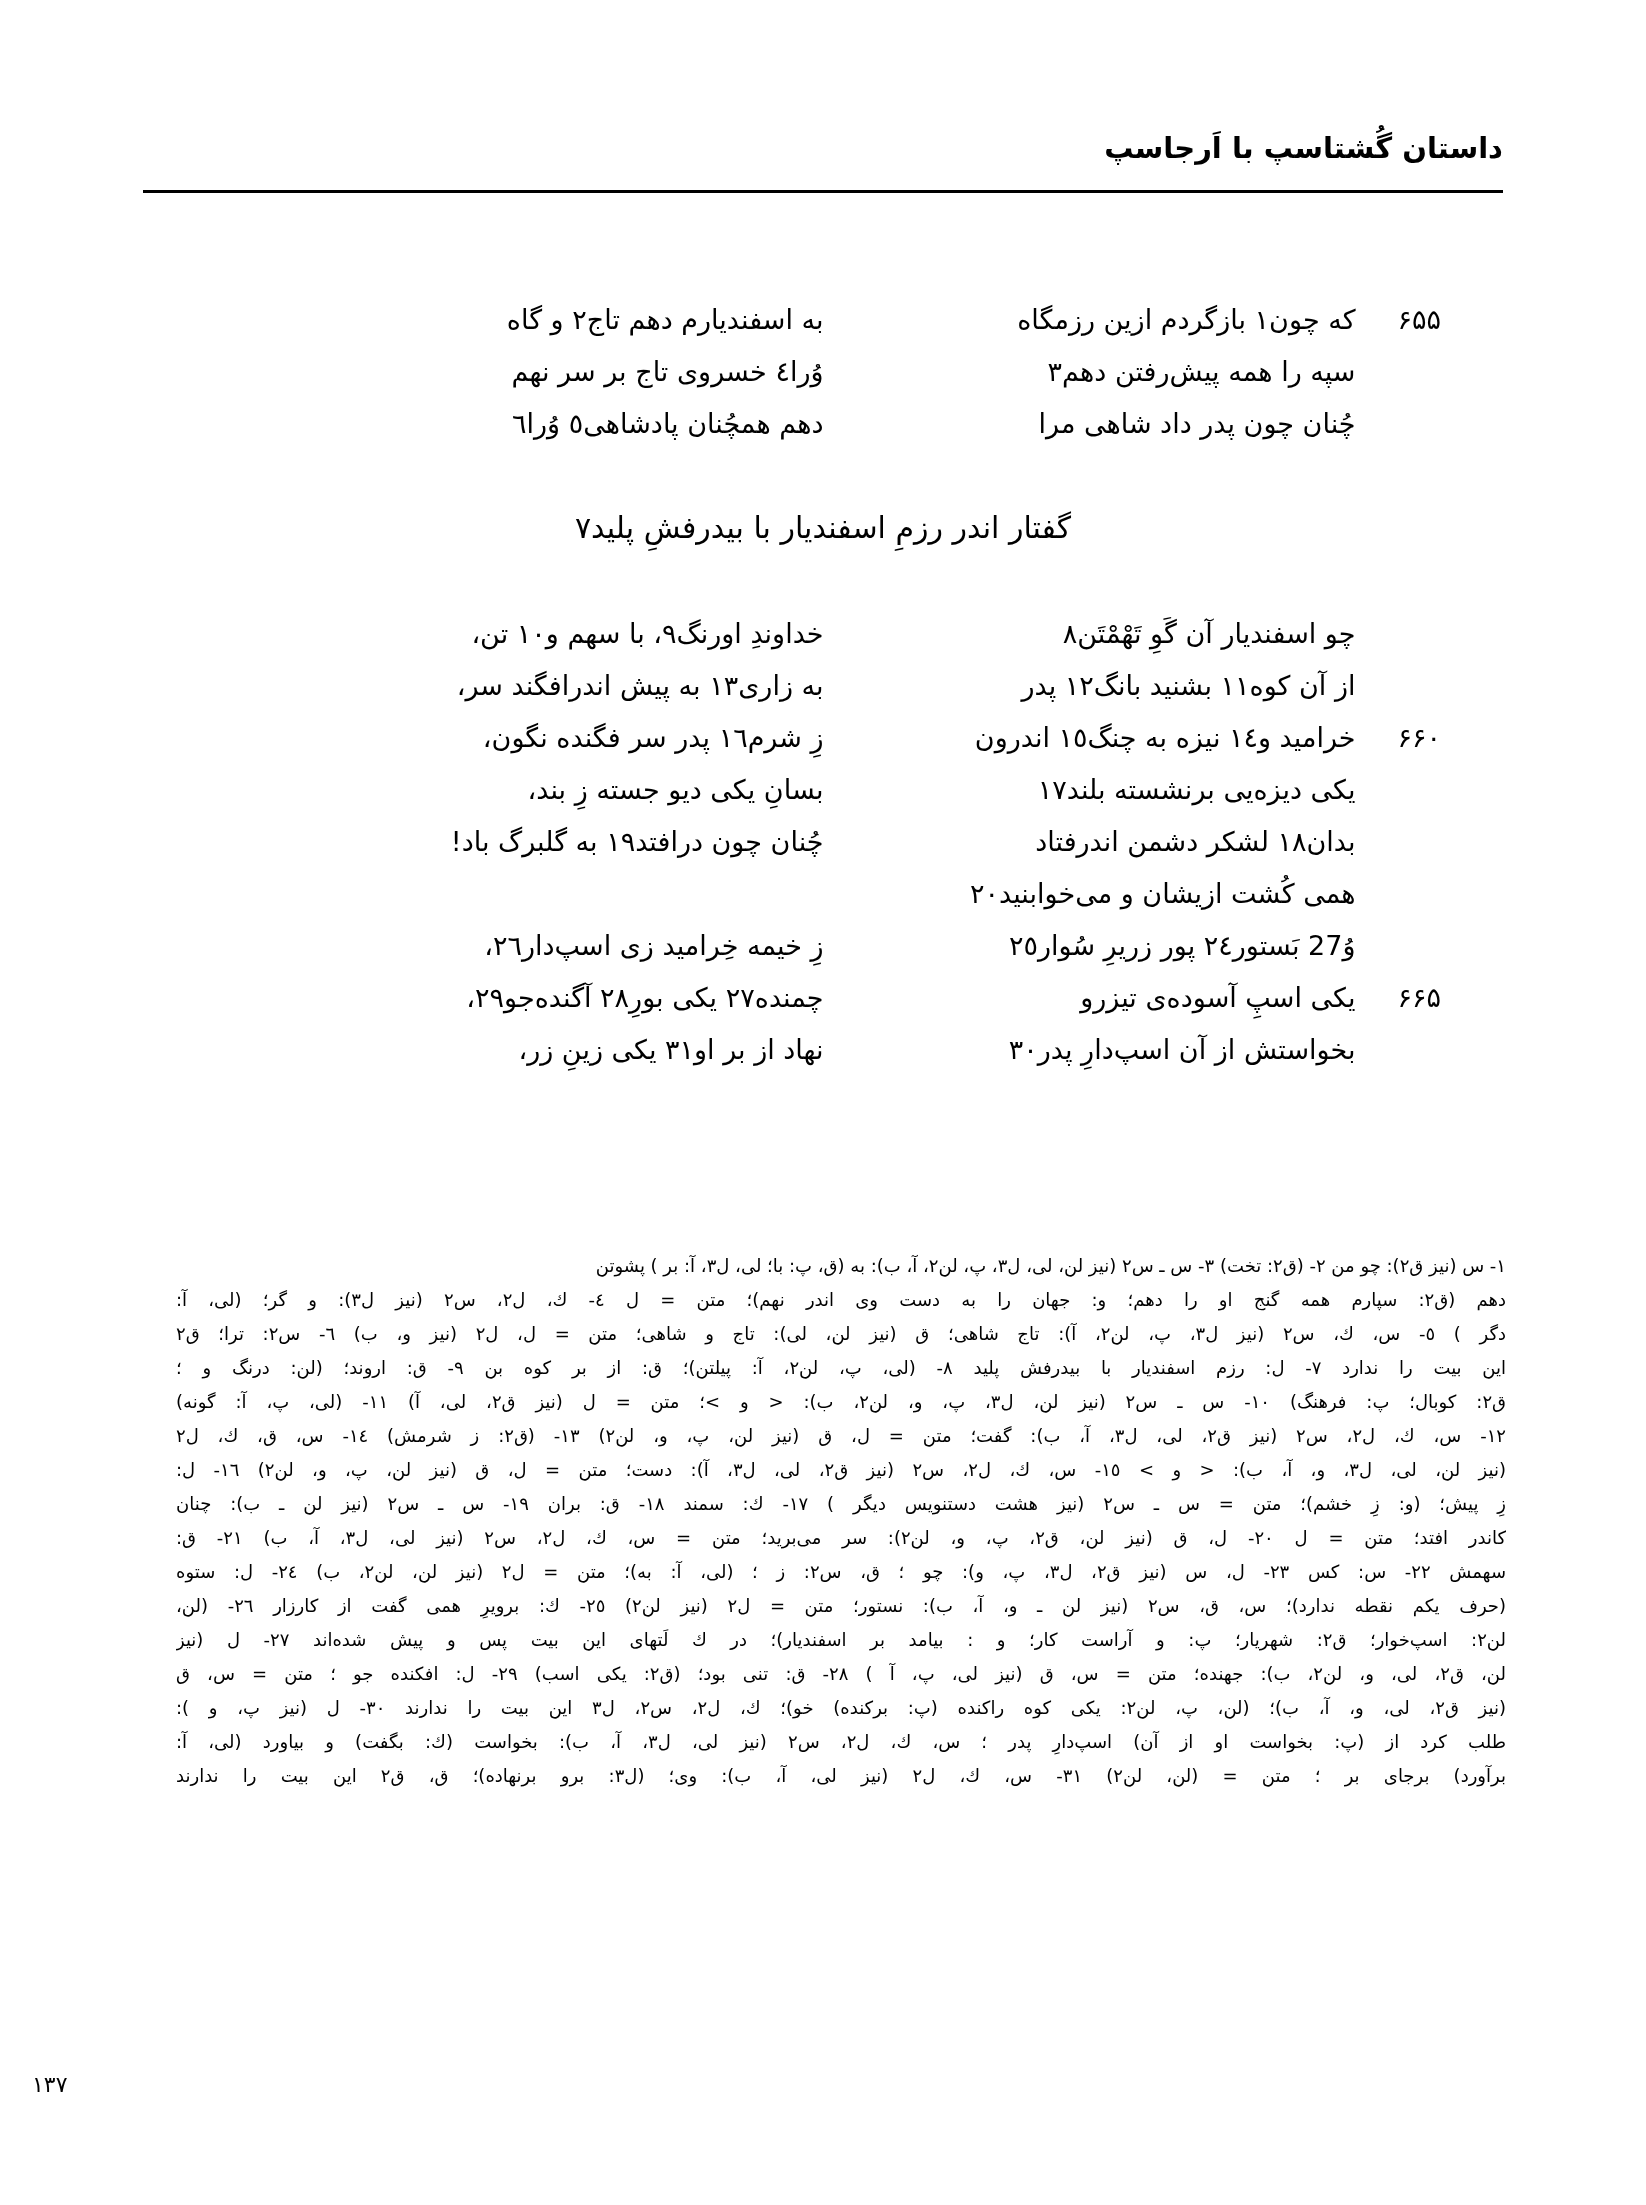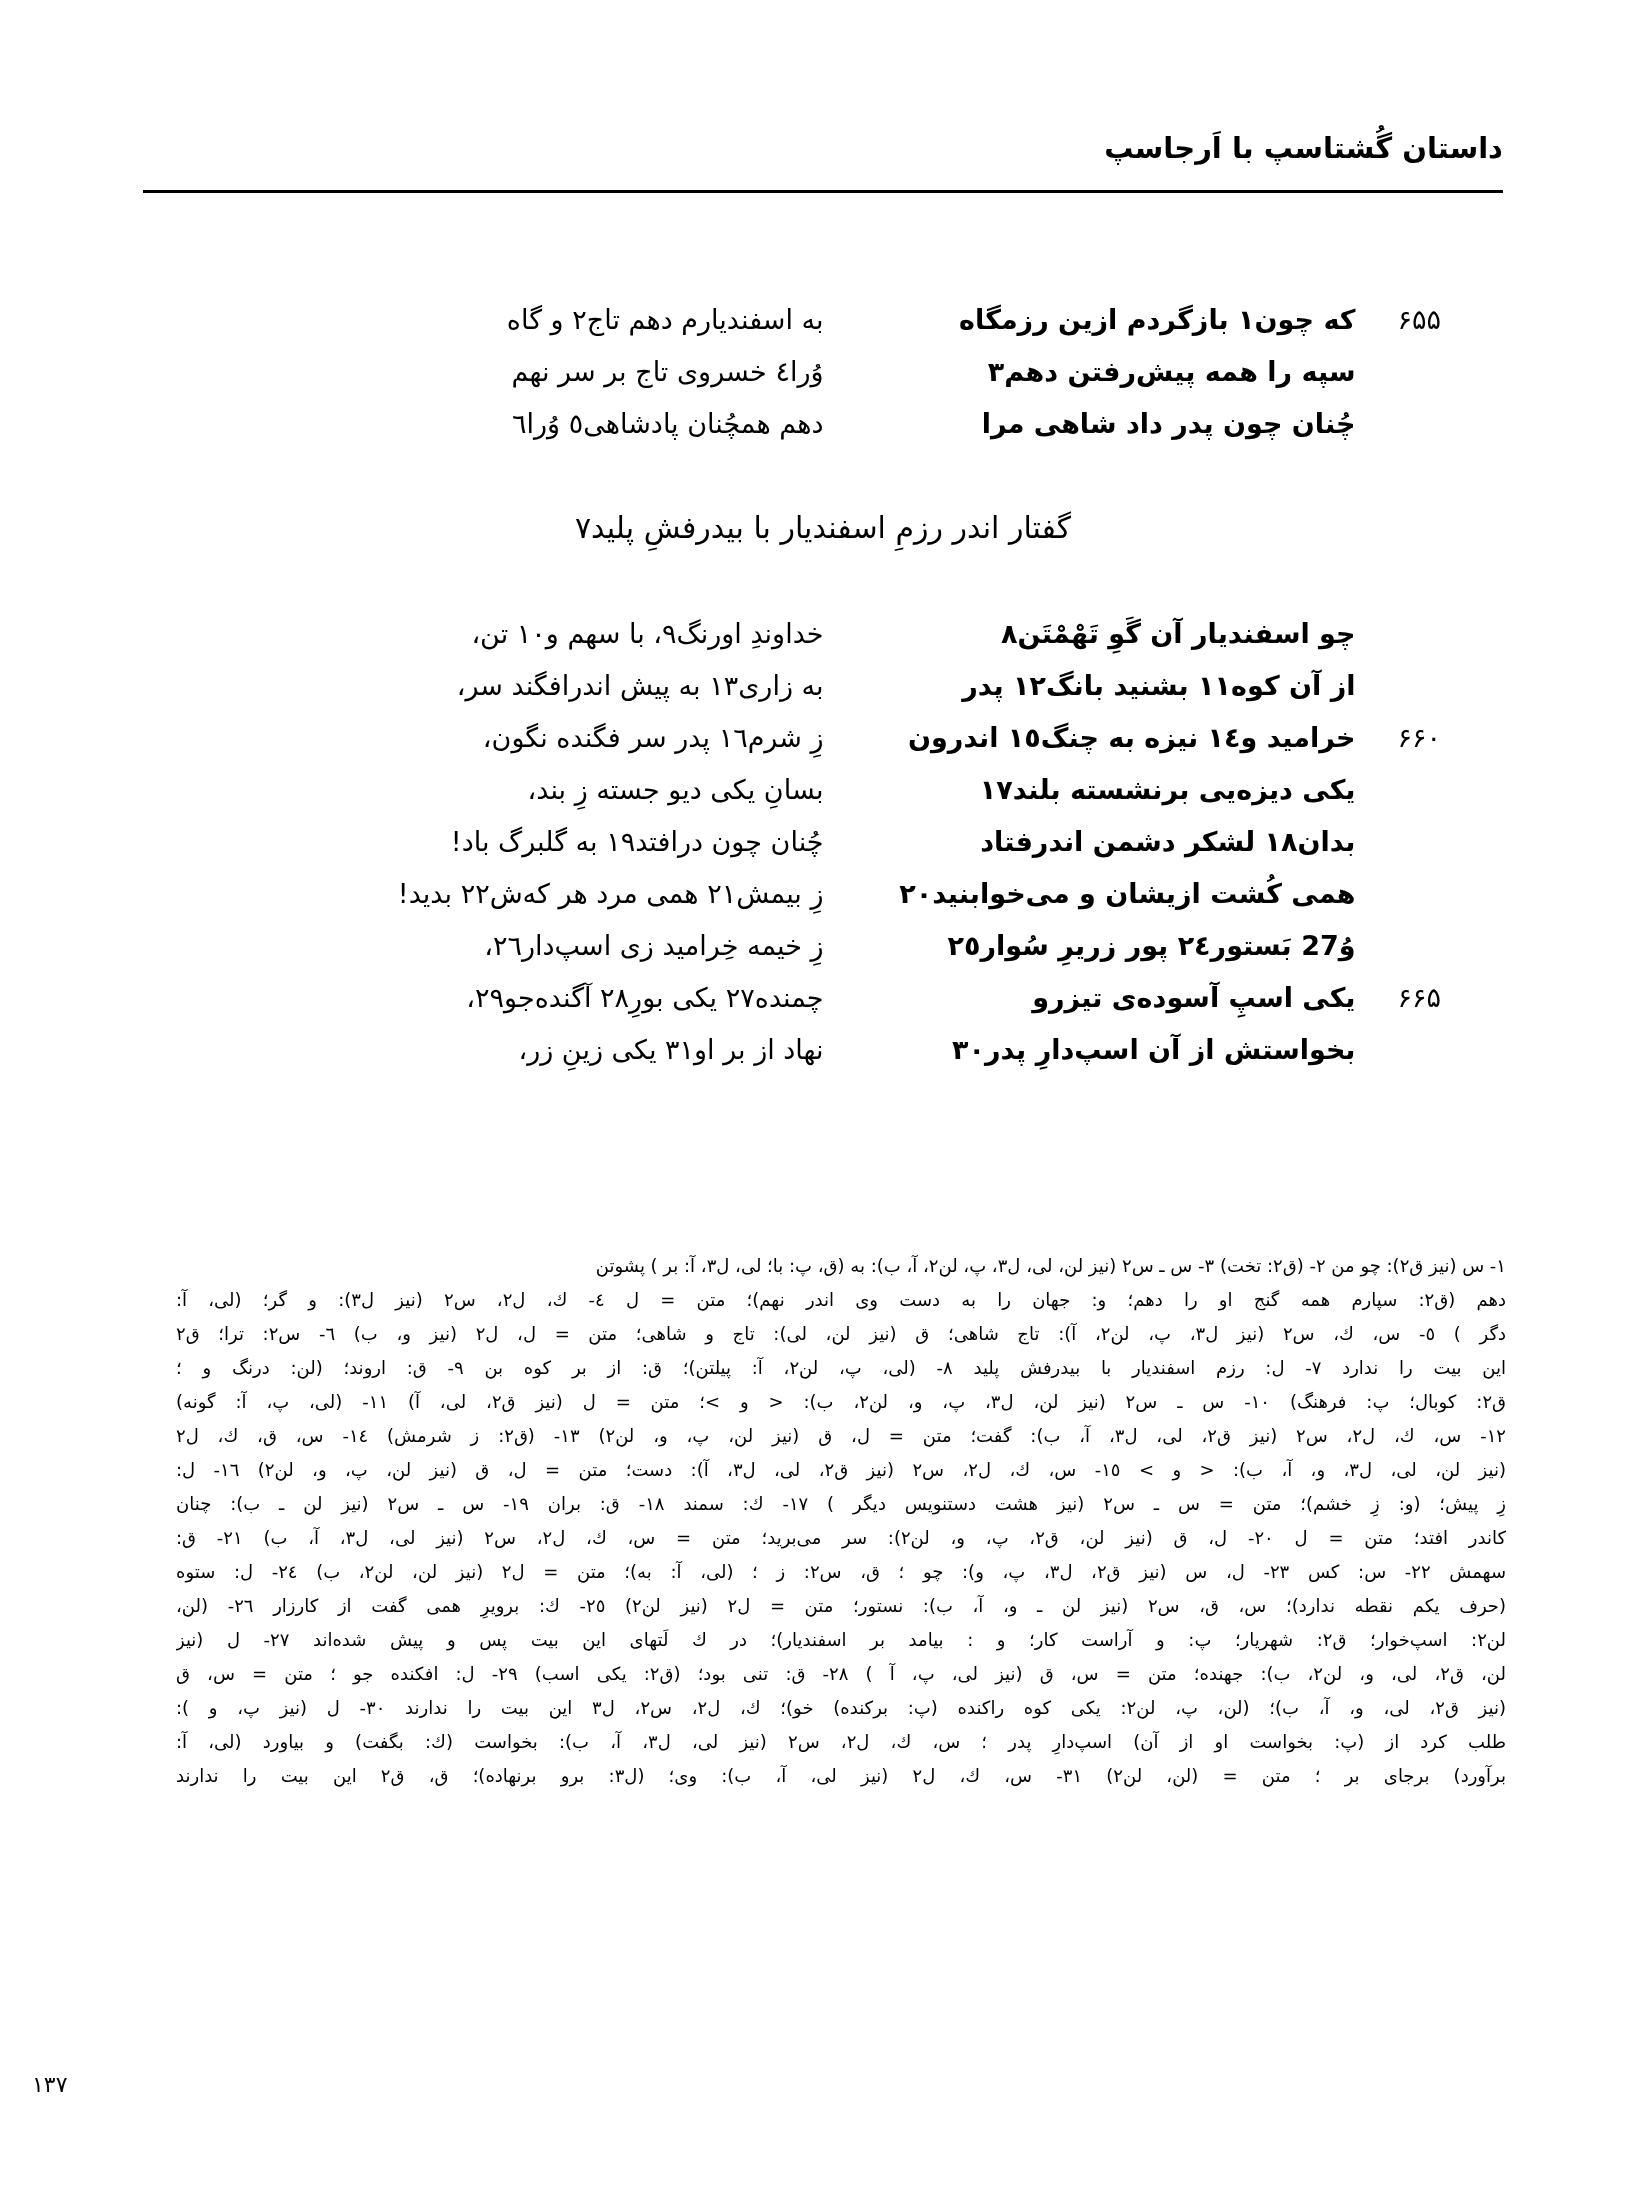--- a/index.html
+++ b/index.html
@@ -73,21 +73,20 @@
   }
   .hemistich {
     font-size: 27px;
     white-space: nowrap;
     direction: rtl;
     line-height: 1.5;
   }
   .hemistich-a {
     flex: 0 0 491px;
     text-align: right;
-    font-weight: bold;
   }
   .hemistich-b {
     flex: 1 1 auto;
     text-align: right;
     padding-right: 41px;
   }
 
   
   .section-heading {
     position: absolute;
@@ -203,21 +202,20 @@
 
     <div class="verse-line">
       <span class="line-number"></span>
       <span class="hemistich hemistich-a">بدان١٨ لشكر دشمن اندرفتاد</span>
       <span class="hemistich hemistich-b">چُنان چون درافتد١٩ به گلبرگ باد!</span>
     </div>
 
     <div class="verse-line">
       <span class="line-number"></span>
       <span class="hemistich hemistich-a">همى كُشت ازيشان و مى‌خوابنيد٢٠</span>
-      <span class="hemistich hemistich-b">زِ بيمش٢١ همى مرد هر كه‌ش٢٢ بديد!</span>
     </div>
 
     <div class="verse-line">
       <span class="line-number"></span>
       <span class="hemistich hemistich-a">وُ27 بَستور٢٤ پور زريرِ سُوار٢٥</span>
       <span class="hemistich hemistich-b">زِ خيمه خِراميد زى اسپ‌دار٢٦،</span>
     </div>
 
     <div class="verse-line">
       <span class="line-number">۶۶۵</span>

